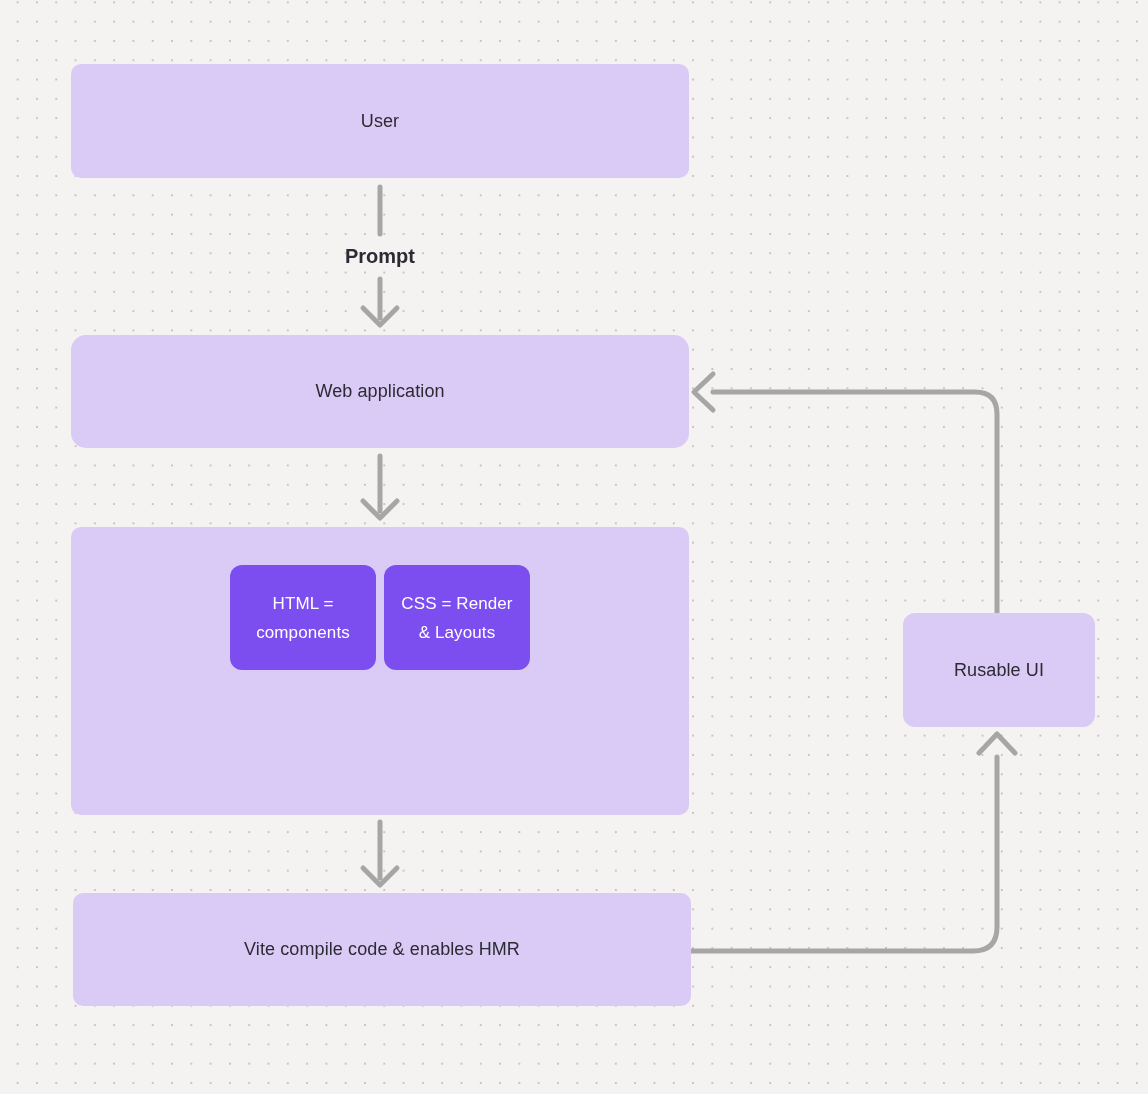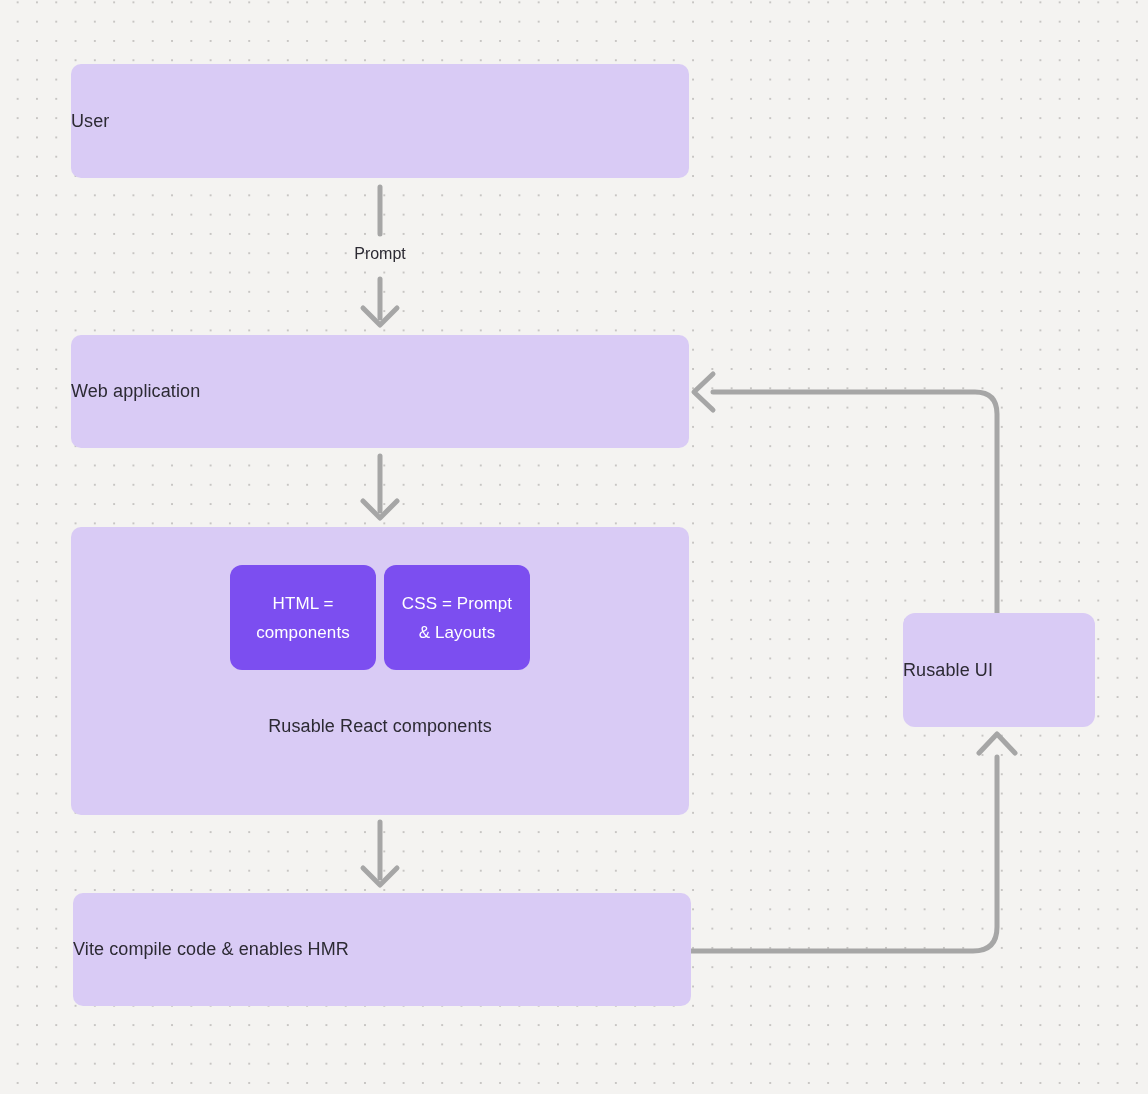--- a/index.html
+++ b/index.html
@@ -39,27 +39,28 @@
     fill: none;
     stroke-linecap: round;
     stroke-linejoin: round;
   }
   .node {
     position: absolute;
     background: var(--node-fill);
     border-radius: 10px;
     display: flex;
     align-items: center;
+    justify-content: center;
     font-size: 18px;
     font-weight: 500;
     letter-spacing: 0.1px;
     color: var(--text);
   }
   .node-user          { left: 71px;  top: 64px;  width: 618px; height: 114px; }
-  .node-webapp        { left: 71px;  top: 335px; width: 618px; height: 113px; }
+  .node-webapp        { left: 71px;  top: 335px; width: 618px; height: 113px; border-radius: 15px; }
   .node-group         { left: 71px;  top: 527px; width: 618px; height: 288px; display: block; }
   .node-vite          { left: 73px;  top: 893px; width: 618px; height: 113px; }
   .node-render        { left: 903px; top: 613px; width: 192px; height: 114px; border-radius: 12px; }
 
   .chip-row {
     position: absolute;
     left: 0; top: 38px;
     width: 100%;
     display: flex;
     justify-content: center;
@@ -87,22 +88,22 @@
     text-align: center;
     font-size: 18px;
     font-weight: 500;
   }
   .edge-label {
     position: absolute;
     left: 290px;
     top: 245px;
     width: 180px;
     text-align: center;
-    font-size: 16px;
-    font-weight: 400;
+    font-size: 20px;
+    font-weight: 700;
     color: var(--text);
   }
 </style>
 </head>
 <body>
 
 <div class="canvas">
 
   <svg class="connectors" width="1148" height="1094" viewBox="0 0 1148 1094" aria-hidden="true">
 
@@ -133,25 +134,24 @@
     <span>Web application</span>
   </div>
 
   <div class="node node-group">
     <div class="chip-row">
       <div class="chip">
         <span>HTML =</span>
         <span>components</span>
       </div>
       <div class="chip">
-        <span>CSS = Prompt</span>
+        <span>CSS = Render</span>
         <span>&amp; Layouts</span>
       </div>
     </div>
-    <div class="group-caption">Rusable React components</div>
   </div>
 
   <div class="node node-vite">
     <span>Vite compile code &amp; enables HMR</span>
   </div>
 
   <div class="node node-render">
     <span>Rusable UI</span>
   </div>
 

